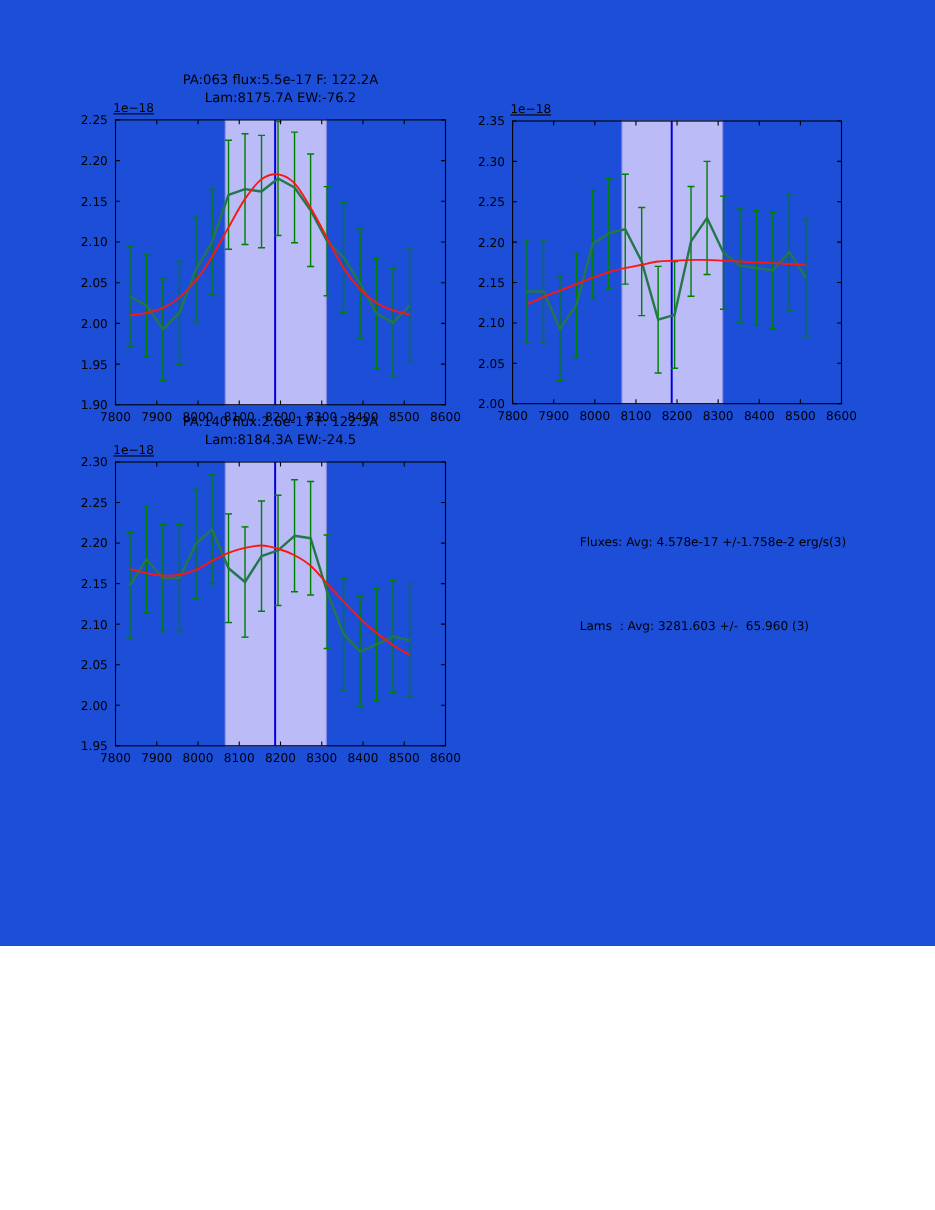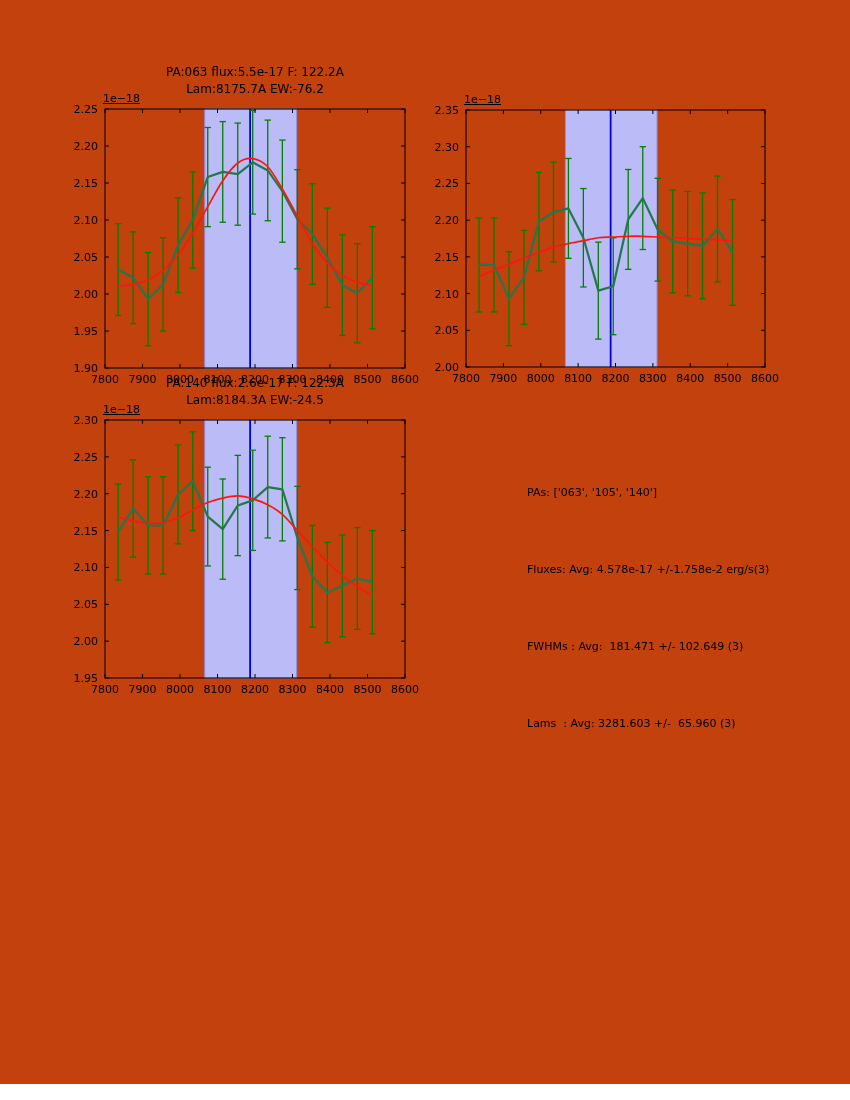--- a/index.html
+++ b/index.html
@@ -1,16 +1,16 @@
 <!DOCTYPE html>
 <html><head>
 <meta charset="utf-8">
 <style>
   html,body{margin:0;padding:0;background:#ffffff;}
-  .page{position:relative;width:850px;height:1084px;background:#c2410c;
+  .page{position:relative;width:850px;height:860px;background:#1d4ed8;
         font-family:"DejaVu Sans",sans-serif;color:#000;overflow:hidden;}
   .subplot{position:absolute;}
   .p0{left:50px;top:61px;width:375px;height:337px;}
   .p1{left:411px;top:62px;width:374px;height:335px;}
   .p2{left:50px;top:372px;width:375px;height:336px;}
   .sp-title{position:absolute;left:55px;top:3px;width:calc(100% - 75px);
             text-align:center;font-size:12px;line-height:17px;white-space:pre-line;}
   .offset-label{position:absolute;left:53px;top:31px;font-size:11px;text-decoration:underline;}
   svg.plot{position:absolute;left:0;top:0;display:block;}
   .stats{position:absolute;left:527px;top:429px;font-size:11px;
@@ -385,19 +385,17 @@
           <text x="48" y="199.42857142857127" text-anchor="end">2.10</text>
           <text x="48" y="162.57142857142856" text-anchor="end">2.15</text>
           <text x="48" y="125.71428571428548" text-anchor="end">2.20</text>
           <text x="48" y="88.85714285714275" text-anchor="end">2.25</text>
           <text x="48" y="52" text-anchor="end">2.30</text>
         </g>
       </svg>
   </div>
 
   <div class="stats">
-    <div>PAs: ['063', '105', '140']</div>
     <div>Fluxes: Avg: 4.578e-17 +/-1.758e-2 erg/s(3)</div>
-    <div>FWHMs : Avg:  181.471 +/- 102.649 (3)</div>
     <div>Lams  : Avg: 3281.603 +/-  65.960 (3)</div>
   </div>
 
 </div>
 
 </body></html>

